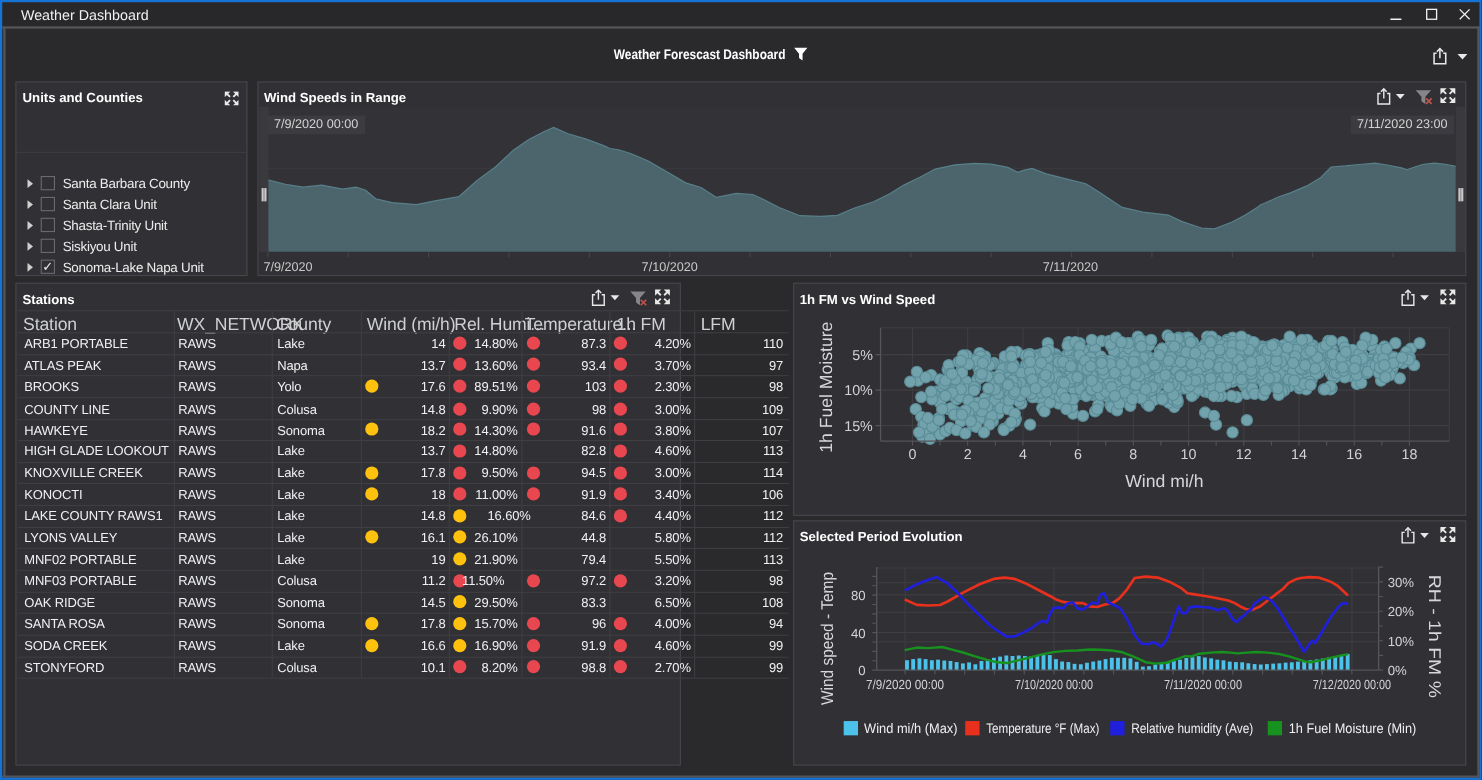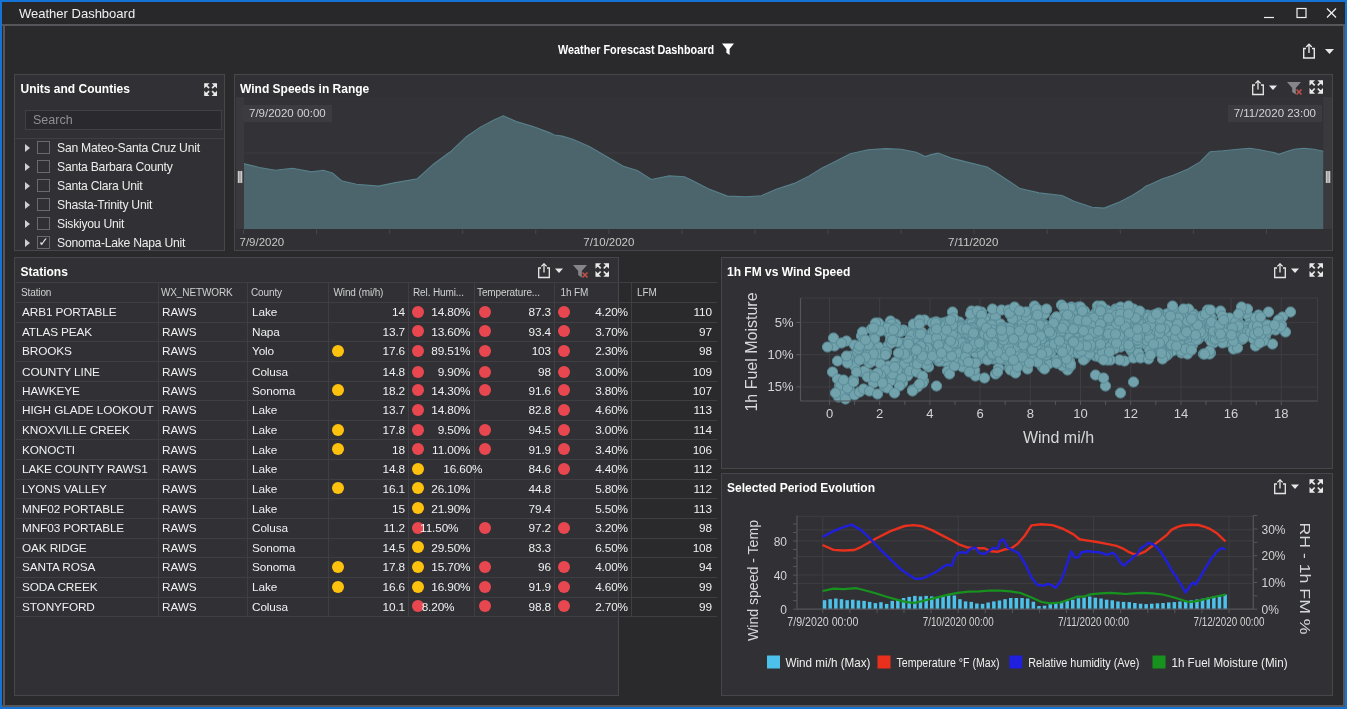--- a/index.html
+++ b/index.html
@@ -10,21 +10,21 @@
 #tbsep{position:absolute;left:2px;top:23.5px;width:1343px;height:2px;background:#56565a}
 .panel{position:absolute;background:#313135;border:1px solid #46464b}
 .ptitle{position:absolute;left:5.5px;top:7px;font-size:12px;font-weight:bold;color:#fff;letter-spacing:0}
 .hsep{position:absolute;left:1px;width:701px;height:1px;background:#3e3e43}
 .vsep{position:absolute;top:24.8px;width:1px;height:333.5px;background:#3e3e43}
 .trow{position:absolute;left:1px;width:701px;font-size:11.8px;letter-spacing:-0.12px;color:#eff0f1}
 .trow span{position:absolute;top:3.2px;white-space:nowrap}
 .c1{left:6px}.c2{left:146px}.c3{left:236px}
 .num{text-align:right}
 .dot{position:absolute;width:12px;height:12px;border-radius:50%}
-.th{position:absolute;font-size:10px;letter-spacing:-0.12px;color:#cfd0d1;white-space:nowrap}
+.th{position:absolute;font-size:16px;letter-spacing:-0.12px;color:#cfd0d1;white-space:nowrap}
 .titem{position:absolute;left:0;width:100%;height:19px}
 .tri{position:absolute;left:10px;top:5.5px;width:0;height:0;border-left:5px solid #cfcfcf;border-top:4px solid transparent;border-bottom:4px solid transparent}
 .cb{position:absolute;left:22px;top:2.5px;width:13px;height:13px;border:1px solid #6a6a6e;color:#e8e8e8;font-size:12px;line-height:12px;text-align:center}
 .ck{position:relative;top:-1px}
 .tlabel{position:absolute;left:42px;top:2.5px;font-size:12.2px;letter-spacing:-0.25px;color:#ececec;white-space:nowrap}
 .icons{position:absolute;top:4px;right:7px;height:17px}
 svg{display:block}
 circle{r:5.1px}
 text{font-family:"Liberation Sans",sans-serif}
 .chip{position:absolute;background:#3c3b40;color:#d2d2d2;font-size:11.5px;padding:2px 6px 3px 6px}
@@ -63,27 +63,21 @@
         <polygon stroke="none" points="0.2,0.2 5.5,0.2 0.2,5.5"></polygon>
         <line x1="1.1" y1="1.1" x2="5.1" y2="5.1"></line>
         <polygon stroke="none" points="7.7,0.2 13.0,0.2 13.0,5.5"></polygon>
         <line x1="12.1" y1="1.1" x2="8.1" y2="5.1"></line>
         <polygon stroke="none" points="0.2,7.7 0.2,13.0 5.5,13.0"></polygon>
         <line x1="1.1" y1="12.1" x2="5.1" y2="8.1"></line>
         <polygon stroke="none" points="13.0,7.7 13.0,13.0 7.7,13.0"></polygon>
         <line x1="12.1" y1="12.1" x2="8.1" y2="8.1"></line>
       </g>
     </svg>
- <div class="abs" style="left:10px;top:35px;width:197px;height:20px;background:#2a2a2e;border:1px solid #404046;color:#8f8f94;font-size:12.5px;padding:2px 0 0 7px">Search</div>
  <div class="abs" style="left:0;top:63px;width:209px;height:1px;background:#3e3e43"></div>
- <div class="titem" style="top:63.6px">
-      <span class="tri"></span>
-      <span class="cb"></span>
-      <span class="tlabel">San Mateo-Santa Cruz Unit</span>
-    </div>
 <div class="titem" style="top:101.5px">
       <span class="tri"></span>
       <span class="cb"></span>
       <span class="tlabel">Santa Clara Unit</span>
     </div>
 <div class="titem" style="top:82.5px">
       <span class="tri"></span>
       <span class="cb"></span>
       <span class="tlabel">Santa Barbara County</span>
     </div>
@@ -360,21 +354,21 @@
 <div class="dot" style="left:396.0px;top:3.8px;background:#fec10d"></div>
       <span class="num" style="left:396px;width:58.5px">26.10%</span>
 <span class="num" style="left:461px;width:74px">44.8</span>
 <span class="num" style="left:541px;width:71px">5.80%</span>
 <span class="num" style="left:618px;width:78px">112</span>
     </div>
 <div class="trow" style="top:240.4px;height:19.65px">
 <span class="c1">MNF02 PORTABLE</span>
       <span class="c2">RAWS</span>
       <span class="c3">Lake</span>
-<span class="num" style="left:315px;width:74px">15</span>
+<span class="num" style="left:315px;width:74px">19</span>
 <div class="dot" style="left:396.0px;top:3.8px;background:#fec10d"></div>
       <span class="num" style="left:396px;width:58.5px">21.90%</span>
 <span class="num" style="left:461px;width:74px">79.4</span>
 <span class="num" style="left:541px;width:71px">5.50%</span>
 <span class="num" style="left:618px;width:78px">113</span>
     </div>
 <div class="trow" style="top:260.0px;height:19.65px">
 <span class="c1">MNF03 PORTABLE</span>
       <span class="c2">RAWS</span>
       <span class="c3">Colusa</span>
@@ -425,21 +419,21 @@
 <div class="dot" style="left:542.0px;top:3.8px;background:#e84750"></div>
       <span class="num" style="left:541px;width:71px">4.60%</span>
 <span class="num" style="left:618px;width:78px">99</span>
     </div>
 <div class="trow" style="top:338.6px;height:19.65px">
 <span class="c1">STONYFORD</span>
       <span class="c2">RAWS</span>
       <span class="c3">Colusa</span>
 <span class="num" style="left:315px;width:74px">10.1</span>
 <div class="dot" style="left:396.0px;top:3.8px;background:#e84750"></div>
-      <span class="num" style="left:380px;width:58.5px">8.20%</span>
+      <span class="num" style="left:396px;width:58.5px">8.20%</span>
 <div class="dot" style="left:462.5px;top:3.8px;background:#e84750"></div>
       <span class="num" style="left:461px;width:74px">98.8</span>
 <div class="dot" style="left:542.0px;top:3.8px;background:#e84750"></div>
       <span class="num" style="left:541px;width:71px">2.70%</span>
 <span class="num" style="left:618px;width:78px">99</span>
     </div>
 </div>
 
 <div class="panel" style="left:720.5px;top:257px;width:612.5px;height:211.5px">
  <div class="ptitle">1h FM vs Wind Speed</div>

